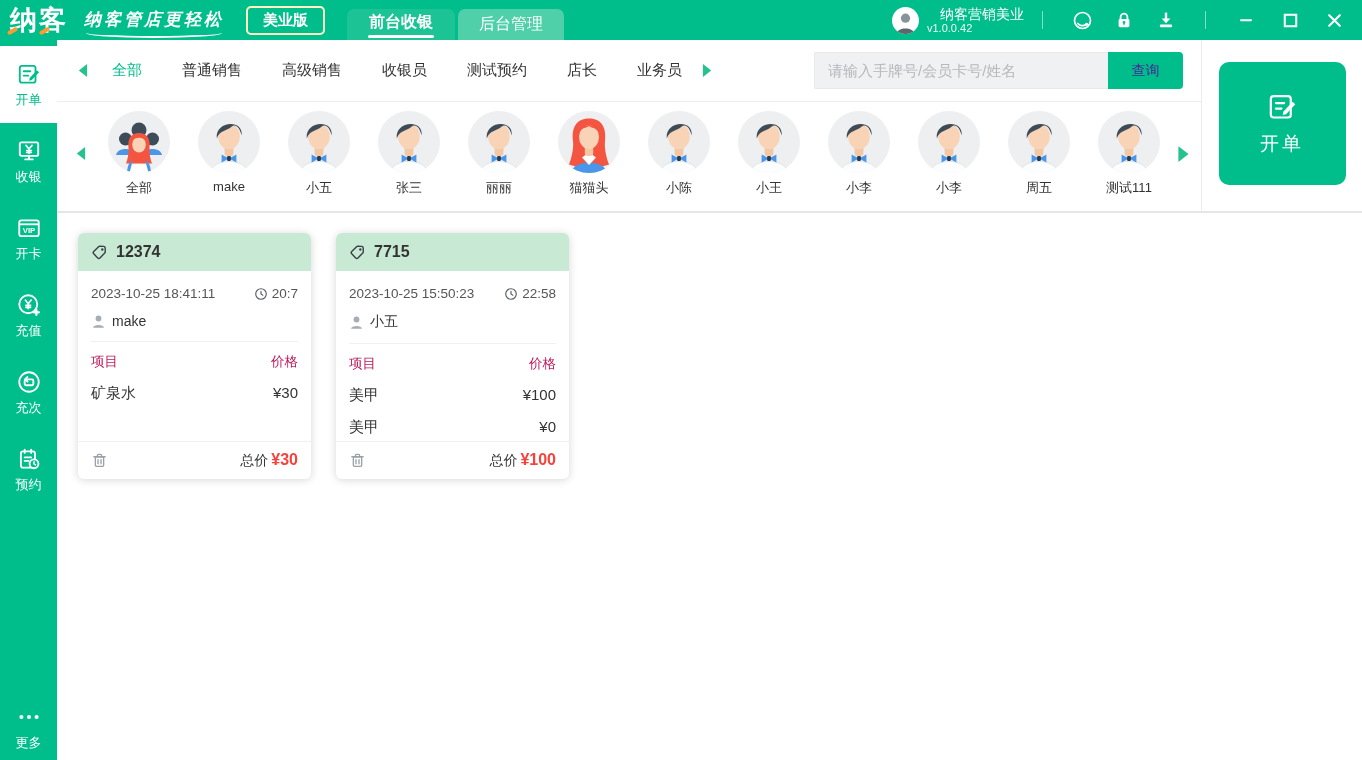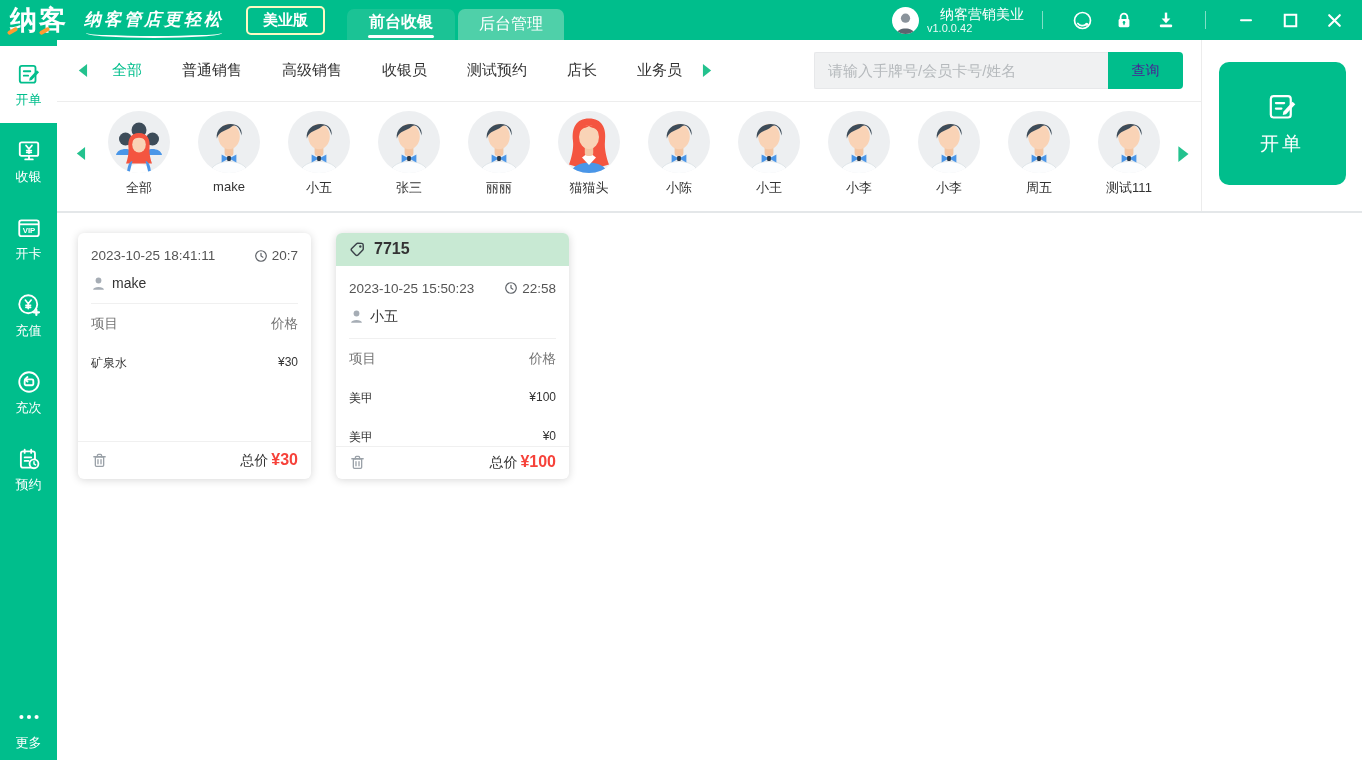--- a/index.html
+++ b/index.html
@@ -84,22 +84,22 @@
     box-shadow:0 1px 8px rgba(0,0,0,.16); display:flex; flex-direction:column; cursor:pointer; }
   .c-header { height:38px; background:#c8e9d3; border-radius:6px 6px 0 0; display:flex; align-items:center;
     padding:0 13px; gap:8px; }
   .c-tag { font-size:16px; font-weight:bold; color:#333; }
   .c-body { flex:1; display:flex; flex-direction:column; padding:0 13px; }
   .c-meta { margin-top:15px; display:flex; justify-content:space-between; align-items:center;
     font-size:13.5px; color:#555; }
   .c-dur-wrap { display:flex; align-items:center; gap:4px; }
   .c-user { margin-top:12px; display:flex; align-items:center; gap:6px; font-size:14px; color:#333; }
   .c-div { border-top:1px solid #f0f0f0; margin-top:12px; }
-  .c-cols { margin-top:11px; display:flex; justify-content:space-between; font-size:13.5px; color:#737373; }
-  .c-item-row { margin-top:22px; display:flex; justify-content:space-between; font-size:12px; color:#333; }
+  .c-cols { margin-top:11px; display:flex; justify-content:space-between; font-size:13.5px; color:#be185d; }
+  .c-item-row { margin-top:13px; display:flex; justify-content:space-between; font-size:15px; color:#333; }
   .c-footer { margin-top:auto; border-top:1px solid #f0f0f0; height:38px; display:flex; align-items:center;
     justify-content:space-between; padding:0 13px; }
   .c-trash { background:none; border:none; cursor:pointer; display:flex; align-items:center; padding:0; }
   .c-total-wrap { display:flex; align-items:baseline; gap:3px; }
   .c-total-label { font-size:14px; color:#333; }
   .c-total { font-size:16px; font-weight:bold; color:#f6423a; }
 </style>
 </head>
 <body>
 
@@ -791,20 +791,27 @@
             <path d="M7.2 9.5 h6 M7.2 13.5 h4"></path>
             <path d="M12.6 15.8 L19.3 8.6 L21.3 10.4 L14.6 17.6 L12.2 18.2 Z" fill="#fff" stroke="none"></path>
           </svg>
           <span class="nob-label">开单</span>
         </button>
       </div>
     </div>
 
     <div class="order-area">
   <div class="order-card">
+    <div class="c-header">
+      <svg width="17" height="17" viewBox="0 0 18 18">
+        <path d="M2.9 8 L8 2.9 a1.8 1.8 0 0 1 1.3 -.5 l4.1 .1 a1.7 1.7 0 0 1 1.6 1.6 l.1 4.1 a1.8 1.8 0 0 1 -.5 1.3 L9.5 14.7 a1.7 1.7 0 0 1 -2.4 0 L2.9 10.4 a1.7 1.7 0 0 1 0 -2.4 Z" fill="none" stroke="#3a4148" stroke-width="1.5"></path>
+        <circle cx="12" cy="5.8" r="1.25" fill="#3a4148"></circle>
+      </svg>
+      <span class="c-tag">12374</span>
+    </div>
     <div class="c-body">
       <div class="c-meta">
         <span class="c-date">2023-10-25 18:41:11</span>
         <span class="c-dur-wrap">
           <svg width="14" height="14" viewBox="0 0 18 18" fill="none" stroke="#5c6066" stroke-width="1.5" stroke-linecap="round">
             <circle cx="9" cy="9" r="6.8"></circle>
                   <path d="M9 5.6 V9 l2.4 1.5"></path>
           </svg>
           <span class="c-dur">20:7</span>
         </span>

